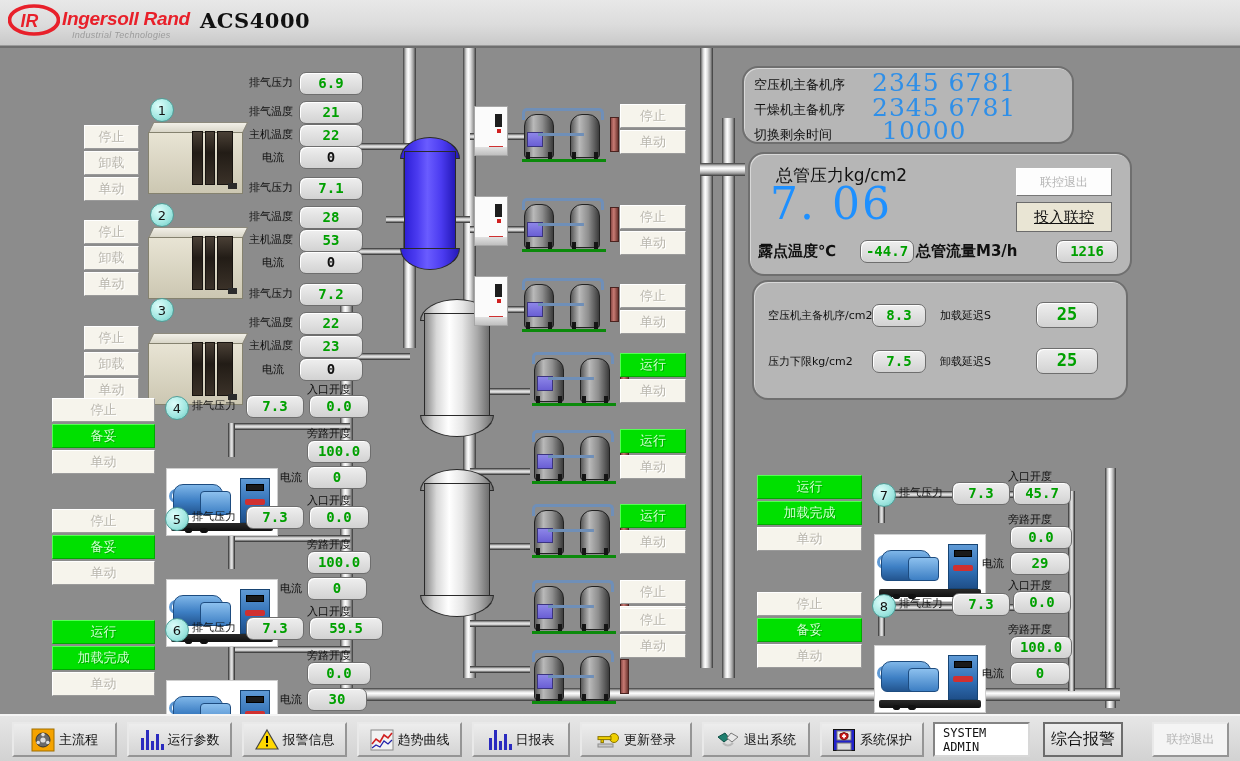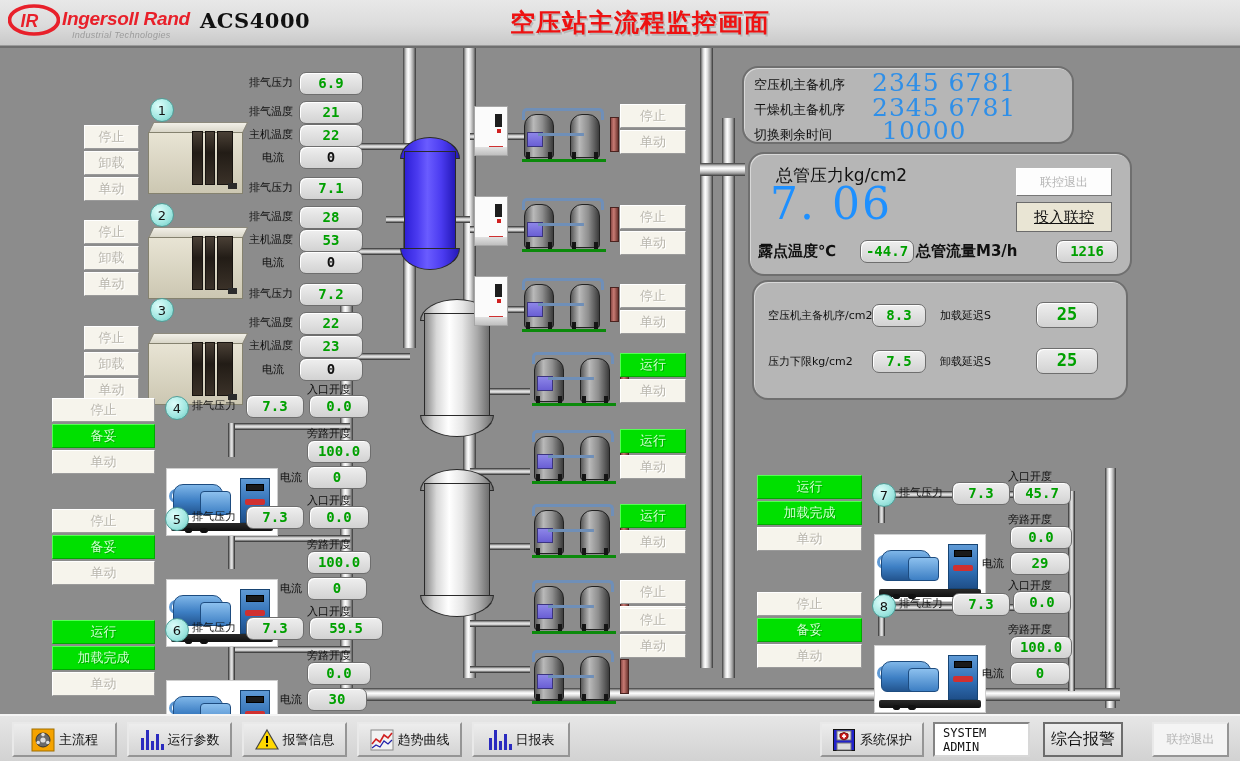--- a/index.html
+++ b/index.html
@@ -273,21 +273,20 @@
 <body>
 
 <div id="header">
   <svg id="ir-logo" viewBox="0 0 100 62">
     <ellipse cx="50" cy="31" rx="47" ry="27" fill="none" stroke="#e8202a" stroke-width="7"></ellipse>
     <text x="24" y="44" font-family="Liberation Sans, sans-serif" font-size="34" font-weight="bold" font-style="italic" fill="#e8202a">IR</text>
   </svg>
   <div id="ir-brand">Ingersoll Rand</div>
   <div id="ir-sub">Industrial Technologies</div>
   <div id="model">ACS4000</div>
-  <div id="main-title" class="cn">空压站主流程监控画面</div>
 </div>
 
 <div id="stage">
 
   <div class="pipe-v" style="left:403px; top:0px; width:13px; height:300px;"></div>
   <div class="pipe-v" style="left:463px; top:0px; width:13px; height:630px;"></div>
   <div class="pipe-v" style="left:340px; top:255px; width:13px; height:400px;"></div>
   <div class="pipe-v" style="left:700px; top:0px; width:13px; height:620px;"></div>
   <div class="pipe-v" style="left:722px; top:70px; width:13px; height:560px;"></div>
   <div class="pipe-v" style="left:1105px; top:420px; width:11px; height:240px;"></div>
@@ -786,21 +785,42 @@
     <span class="tico ico-bars">
       <i style="left:1px;  height:12px;"></i>
         <i style="left:6px;  height:20px;"></i>
       <i style="left:11px; height:9px;"></i>
         <i style="left:16px; height:16px;"></i>
       <i style="left:21px; height:6px;"></i>
     </span>
     <span class="cn">日报表</span>
   </div>
 
-
+  <div class="tbtn" style="left:580px; width:112px;">
+    <span class="tico">
+      <svg viewBox="0 0 24 24" width="24" height="24">
+        <circle cx="18" cy="10" r="4.5" fill="#f0d000" stroke="#8a7500"></circle>
+        <rect x="2" y="8.6" width="13" height="3" fill="#f0d000" stroke="#8a7500"></rect>
+        <rect x="5" y="11.6" width="2.4" height="3" fill="#f0d000" stroke="#8a7500"></rect>
+        <rect x="2" y="16" width="15" height="3" fill="#c9c9c9" stroke="#8d8d8d"></rect>
+      </svg>
+    </span>
+    <span class="cn">更新登录</span>
+  </div>
+
+  <div class="tbtn" style="left:702px; width:108px;">
+    <span class="tico">
+      <svg viewBox="0 0 24 24" width="24" height="24">
+        <path d="M2 9 L9 5 L13 10 L8 14 Z" fill="#1f7f6f" stroke="#0d4f44"></path>
+        <path d="M22 9 L15 5 L11 10 L16 14 Z" fill="#e8e8e8" stroke="#7a7a7a"></path>
+        <path d="M7 15 Q12 20 17 15" fill="none" stroke="#b9b9b9" stroke-width="2.2"></path>
+      </svg>
+    </span>
+    <span class="cn">退出系统</span>
+  </div>
 
   <div class="tbtn" style="left:820px; width:104px;">
     <span class="tico">
       <svg viewBox="0 0 24 24" width="24" height="24">
         <rect x="1.5" y="1.5" width="21" height="21" fill="#2222cc" stroke="#111"></rect>
         <rect x="5" y="3" width="14" height="9" fill="#e8e8e8" stroke="#777"></rect>
         <rect x="5" y="15" width="14" height="7" fill="#dcdcdc" stroke="#777"></rect>
         <path d="M12 4.5 L16 6 V9 Q16 11 12 11.8 Q8 11 8 9 V6 Z" fill="#d01818" stroke="#7a0d0d"></path>
         <rect x="11.2" y="6" width="1.6" height="4.4" fill="#fff"></rect>
         <rect x="10" y="7.4" width="4" height="1.6" fill="#fff"></rect>

